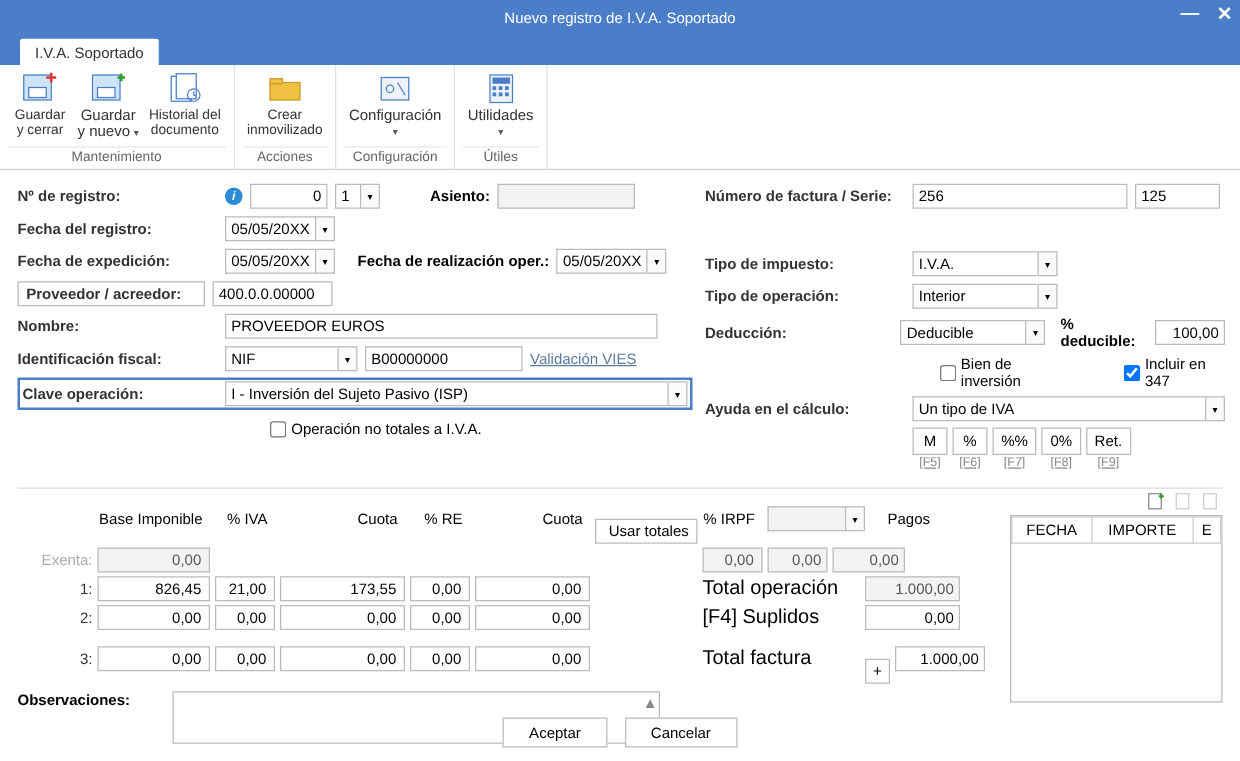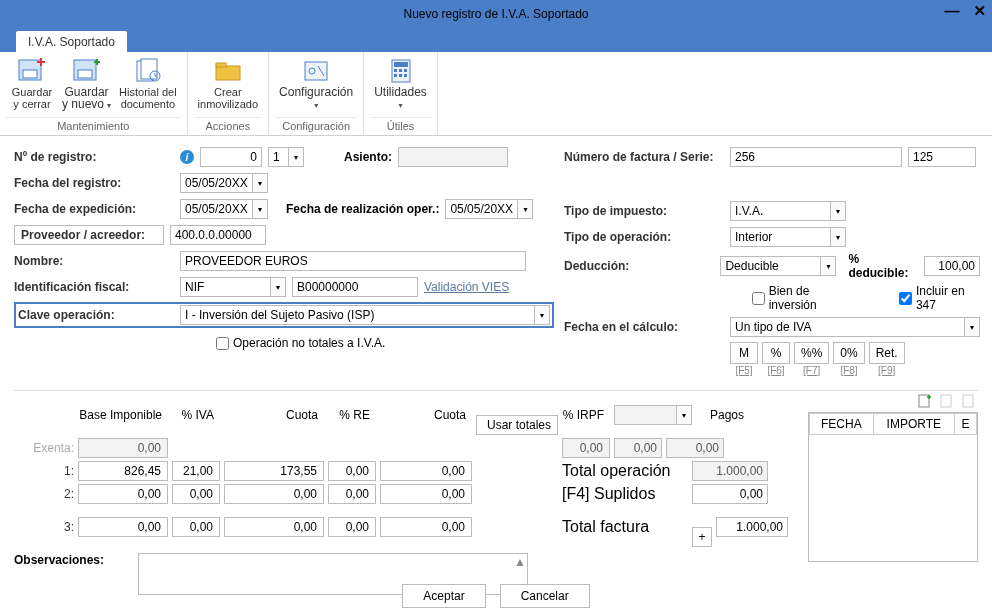--- a/index.html
+++ b/index.html
@@ -1,19 +1,19 @@
 <!DOCTYPE html>
 <html><head>
 <meta charset="utf-8">
 <style>
 * { box-sizing: border-box; margin: 0; padding: 0; font-family: "Segoe UI", Tahoma, sans-serif; font-size: 12px; }
 body { background: #fff; width: 992px; height: 609px; overflow: hidden; position: relative; }
 
 
-.titlebar { background: #4a7ec9; color: #000000; height: 28px; display: flex; align-items: center; justify-content: center; position: relative; font-size: 13px; }
+.titlebar { background: #4a7ec9; color: #ffffff; height: 28px; display: flex; align-items: center; justify-content: center; position: relative; font-size: 13px; }
 .titlebar .win-btns { position: absolute; right: 6px; top: 2px; display: flex; gap: 14px; }
 .titlebar .win-btns span { cursor: pointer; font-size: 15px; font-weight: bold; }
 
 
 .tabstrip { background: #4a7ec9; height: 24px; display: flex; align-items: flex-end; padding-left: 16px; }
 .tabstrip .tab { background: #fff; padding: 4px 12px 3px; border-radius: 2px 2px 0 0; font-size: 12px; color: #333; }
 
 
 .ribbon { background: #fff; border-bottom: 1px solid #d0d0d0; height: 84px; display: flex; }
 .ribbon-group { display: flex; flex-direction: column; align-items: center; padding: 2px 6px 0; border-right: 1px solid #e0e0e0; }
@@ -64,21 +64,21 @@
 .pagos { border:1px solid #bbb; width:170px; height:150px; position:relative;}
 .pagos thead th { border:1px solid #ccc; padding:3px 4px; font-weight:normal; background:#fff;margin-left:20px;}
 .pagos-wrap { position:absolute; right:14px; top:392px; }
 .pagos-icons { display:flex; gap:4px; justify-content:flex-end; margin-bottom:2px;}
 .pagos-icons .picon{ width:18px;height:18px;border:1px solid transparent;display:flex;align-items:center;justify-content:center;cursor:pointer;}
 
 .obs-area{display:flex; gap:6px; margin-top:6px;}
 .obs-area textarea{border:1px solid #bbb;width:390px;height:42px;resize:none;font-size:12px;padding:2px 14px 2px 4px;}
 .obs-area label{font-weight:bold; width:118px;}
 
-.dialog-btns{ position:absolute; bottom:1px; left:0; right:0; display:flex; justify-content:center; gap:14px;}
+.dialog-btns{ position:absolute; bottom:11px; left:0; right:0; display:flex; justify-content:center; gap:14px;}
 .dialog-btns button{ border:1px solid #bbb; background:#fff; padding:4px 20px; cursor:pointer;}
 
 svg { display:block; }
 </style>
 </head>
 <body>
 
 <div class="titlebar">
   <span>Nuevo registro de I.V.A. Soportado</span>
   <div class="win-btns">
@@ -290,21 +290,21 @@
           <input type="checkbox" style="">
           <span>Bien de inversión</span>
         </label>
       <span style="flex:1"></span>
       <label class="chk">
           <input type="checkbox" checked="" style="">
           <span>Incluir en 347</span>
         </label>
     </div>
     <div class="row">
-      <label class="field-label" style="width:160px">Fecha en el cálculo:</label>
+      <label class="field-label" style="width:160px">Ayuda en el cálculo:</label>
       <div class="combo" style="flex:1">
           <input class="inp" style="flex: 1 1 0%;" value="Un tipo de IVA">
           <div class="caret">▾</div>
         </div>
     </div>
     <div class="row">
       <span style="width:160px"></span>
       <div class="calc-btns">
         <div>
             <div class="cbtn">M</div>

